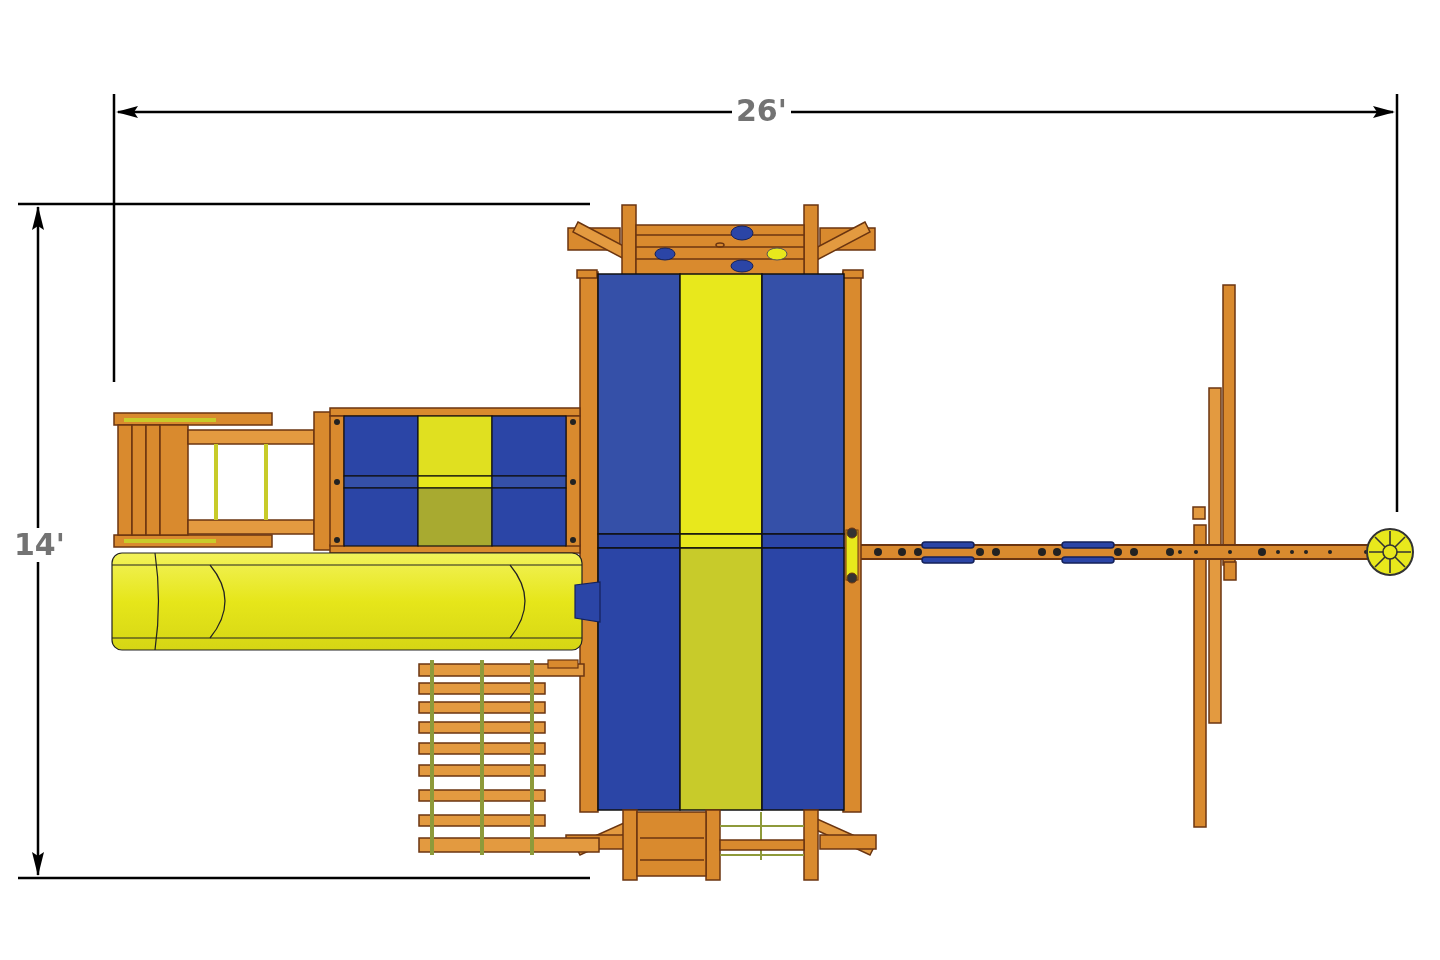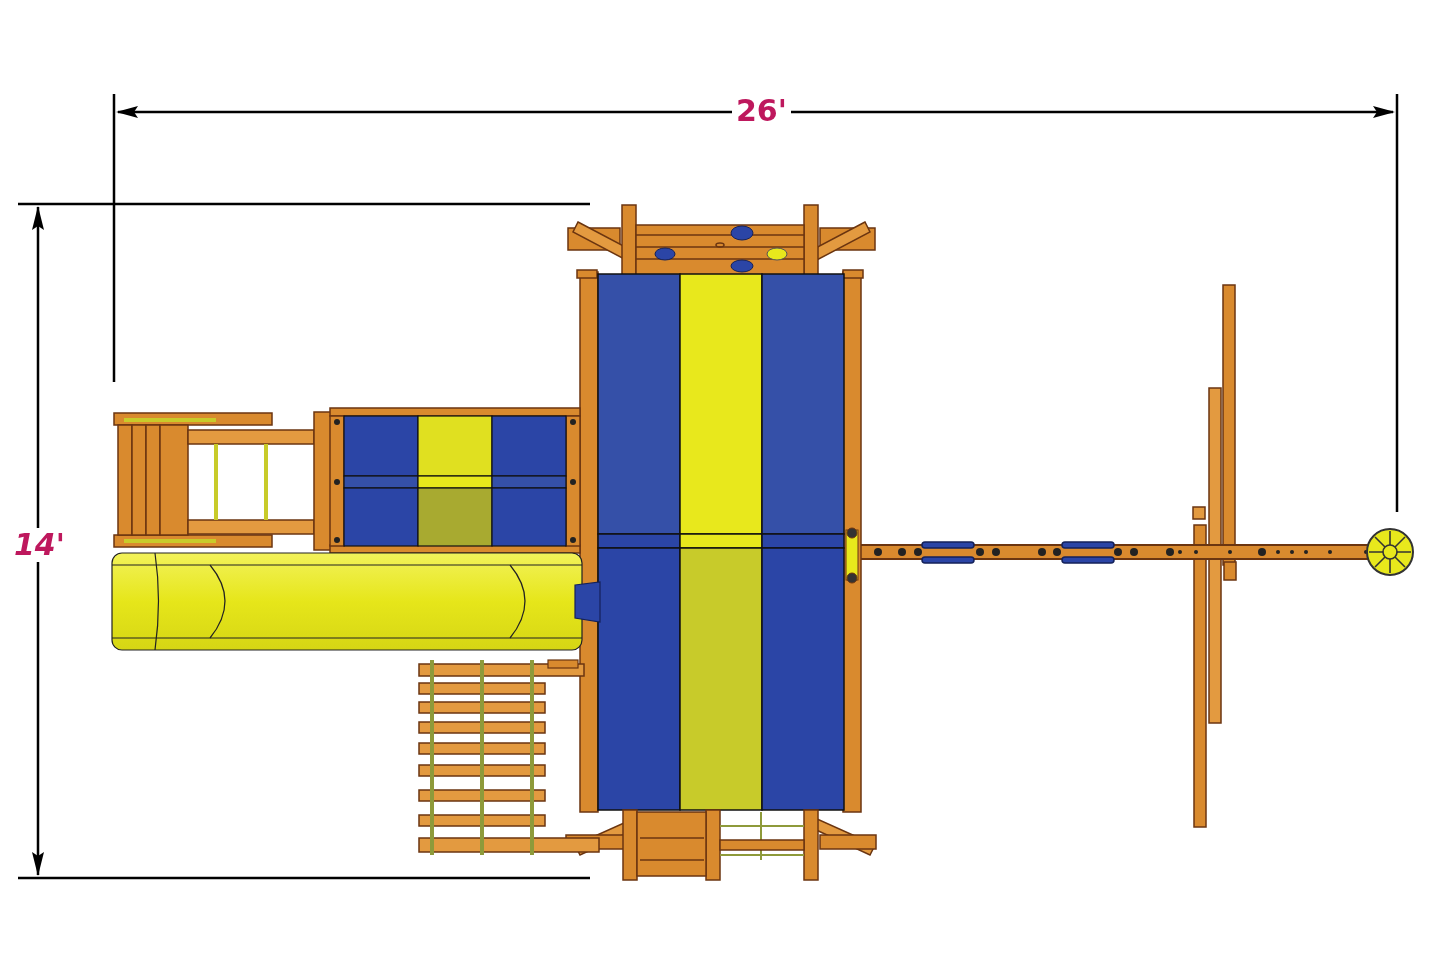--- a/index.html
+++ b/index.html
@@ -1,20 +1,20 @@
 <!DOCTYPE html>
 <html><head>
 <meta charset="utf-8">
 <style>
   html, body { margin: 0; padding: 0; background: #ffffff; }
   body { width: 1440px; height: 960px; position: relative; overflow: hidden; font-family: "DejaVu Sans", sans-serif; }
   svg#plan { position: absolute; left: 0; top: 0; width: 1440px; height: 960px; }
-  .dim-label { position: absolute; font-family: "DejaVu Sans", sans-serif; font-weight: bold; color: #be185d; background: #fff; line-height: 1; }
+  .dim-label { position: absolute; font-family: "DejaVu Sans", sans-serif; font-weight: bold; color: #737373; background: #fff; line-height: 1; }
   #dim-width-label { left: 732px; top: 96px; font-size: 30px; padding: 0 4px; }
-  #dim-height-label { left: 14px; top: 528px; font-size: 30px; padding: 2px 0; font-style: italic; }
+  #dim-height-label { left: 14px; top: 528px; font-size: 30px; padding: 2px 0; }
 </style>
 </head>
 <body>
 
 <svg id="plan" viewBox="0 0 1440 960" xmlns="http://www.w3.org/2000/svg">
   <defs>
     <linearGradient id="slideGrad" x1="0" y1="0" x2="0" y2="1">
       <stop offset="0" stop-color="#F2F25A"></stop>
       <stop offset="0.5" stop-color="#E6E61A"></stop>
       <stop offset="1" stop-color="#D6D614"></stop>

